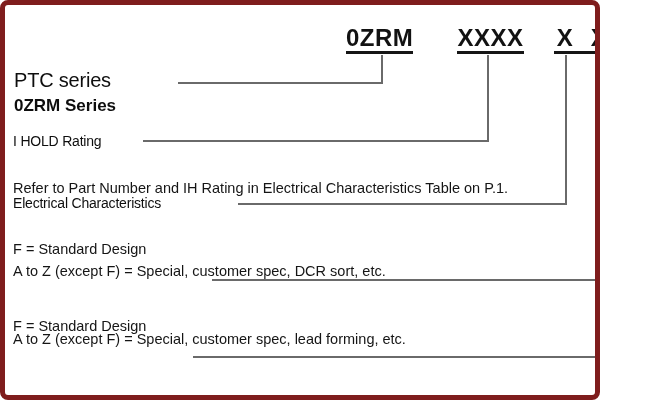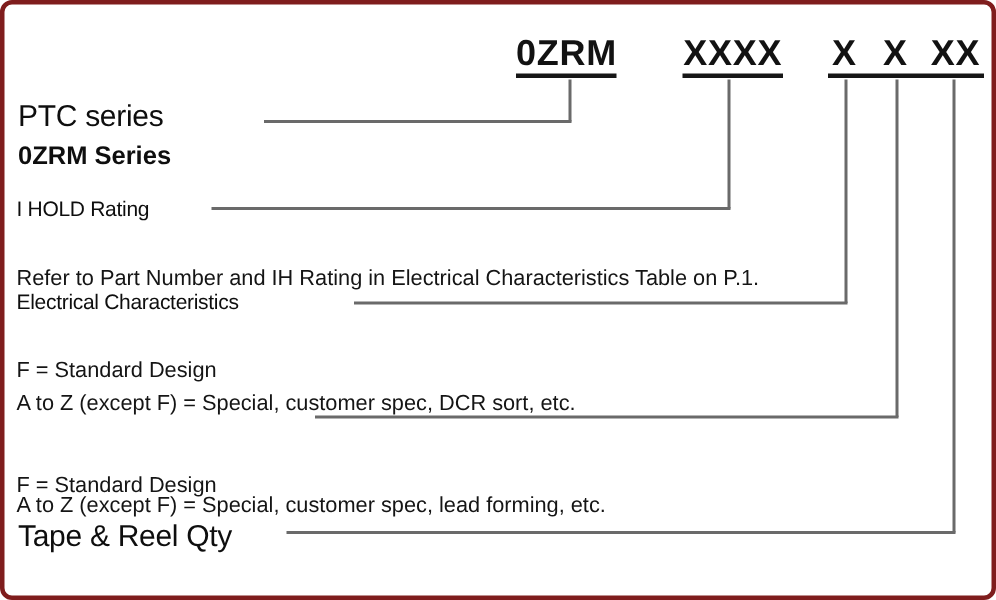--- a/index.html
+++ b/index.html
@@ -1,20 +1,20 @@
 <!DOCTYPE html>
 <html><head>
 <meta charset="utf-8">
 <style>
   html,body{margin:0;padding:0;background:#fff;}
   .canvas{
     position:relative;
-    width:664px;height:400px;
+    width:600px;height:400px;
     background:#ffffff;
-    border:3px solid #7f1d1d;
+    border:5px solid #7f1d1d;
     border-radius:8px;
     box-sizing:border-box;
     overflow:hidden;
     font-family:"Liberation Sans","DejaVu Sans",sans-serif;
     color:#111;
   }
   
   .pn-seg{
     position:absolute;top:21px;height:24px;
     font-size:24px;font-weight:bold;line-height:24px;
@@ -82,15 +82,14 @@
   <div class="sec-title" style="left:8px;top:125px;">I HOLD Rating</div>
   <div class="sec-body" style="left:8px;top:151px;">Refer to Part Number and IH Rating in Electrical Characteristics Table on P.1.</div>
 
   <div class="sec-title" style="left:8px;top:187px;">Electrical Characteristics</div>
   <div class="sec-body" style="left:8px;top:212px;">F = Standard Design</div>
   <div class="sec-body" style="left:8px;top:234px;">A to Z (except F) = Special, customer spec, DCR sort, etc.</div>
 
   <div class="sec-body" style="left:8px;top:289px;">F = Standard Design</div>
   <div class="sec-body" style="left:8px;top:302px;text-align:center;">A to Z (except F) = Special, customer spec, lead forming, etc.</div>
 
-  <div class="sec-title" style="left:9px;top:344px;font-size:20px;">Tape &amp; Reel Qty</div>
 
 </div>
 
 </body></html>

